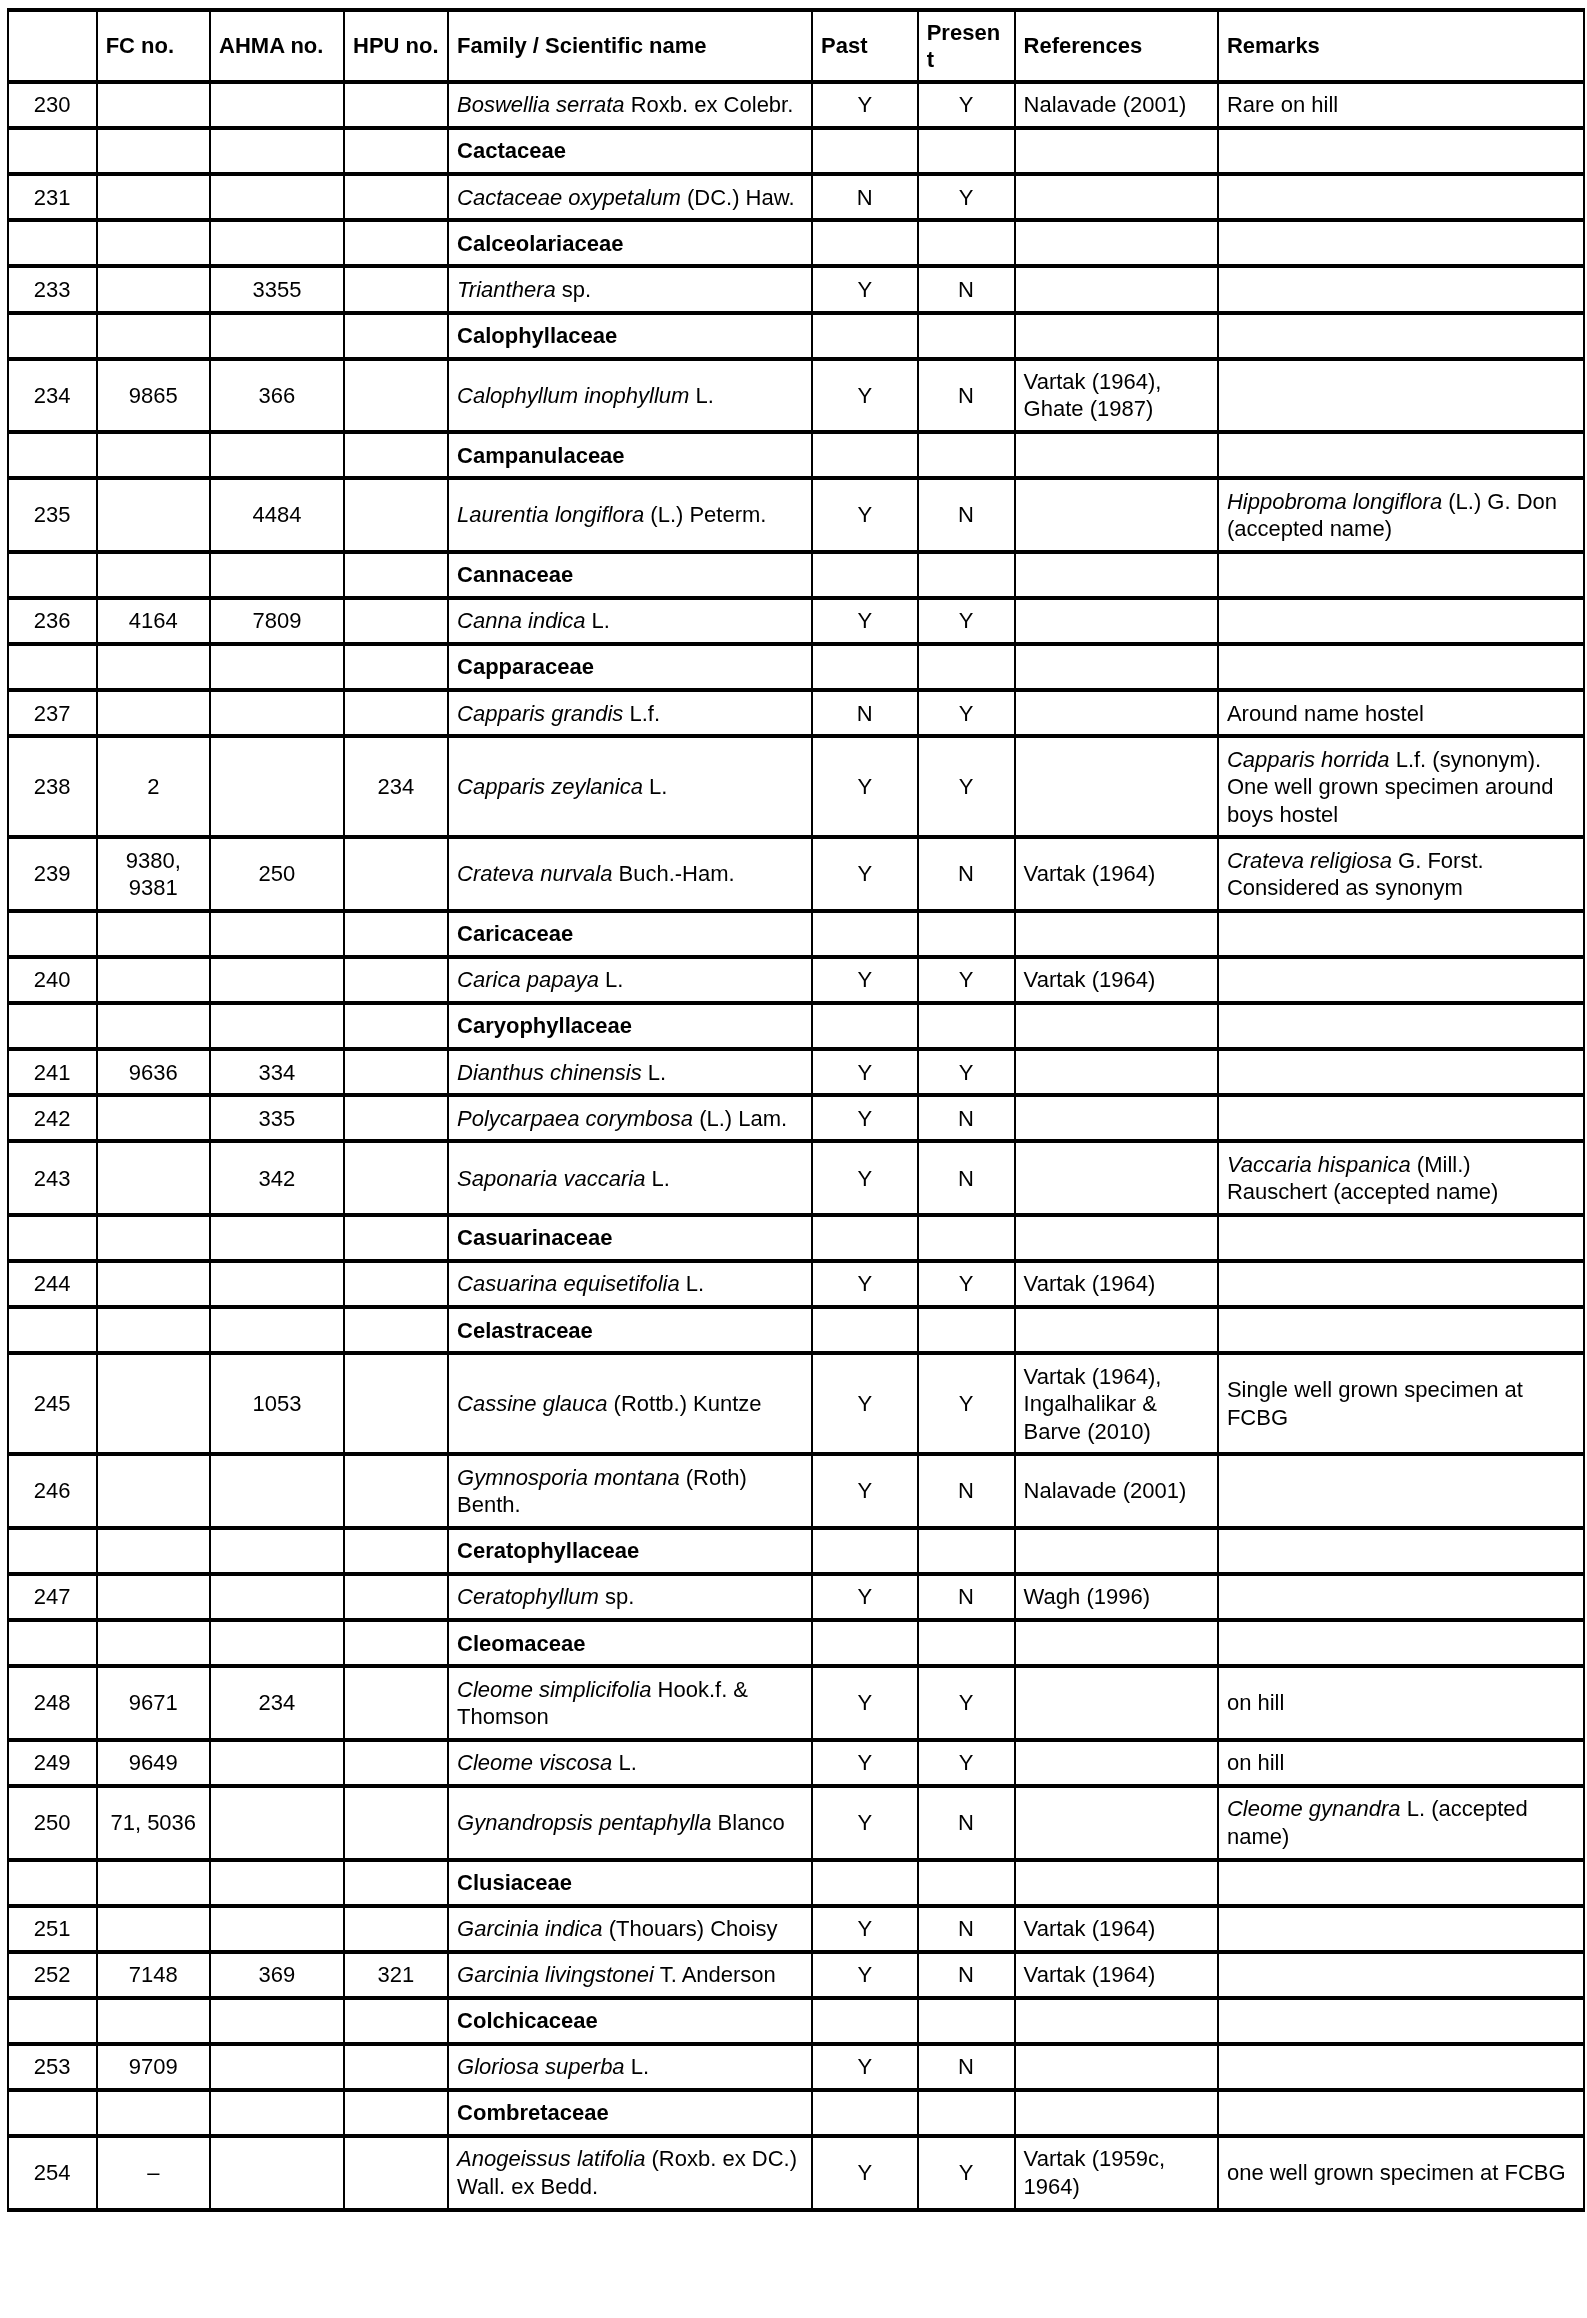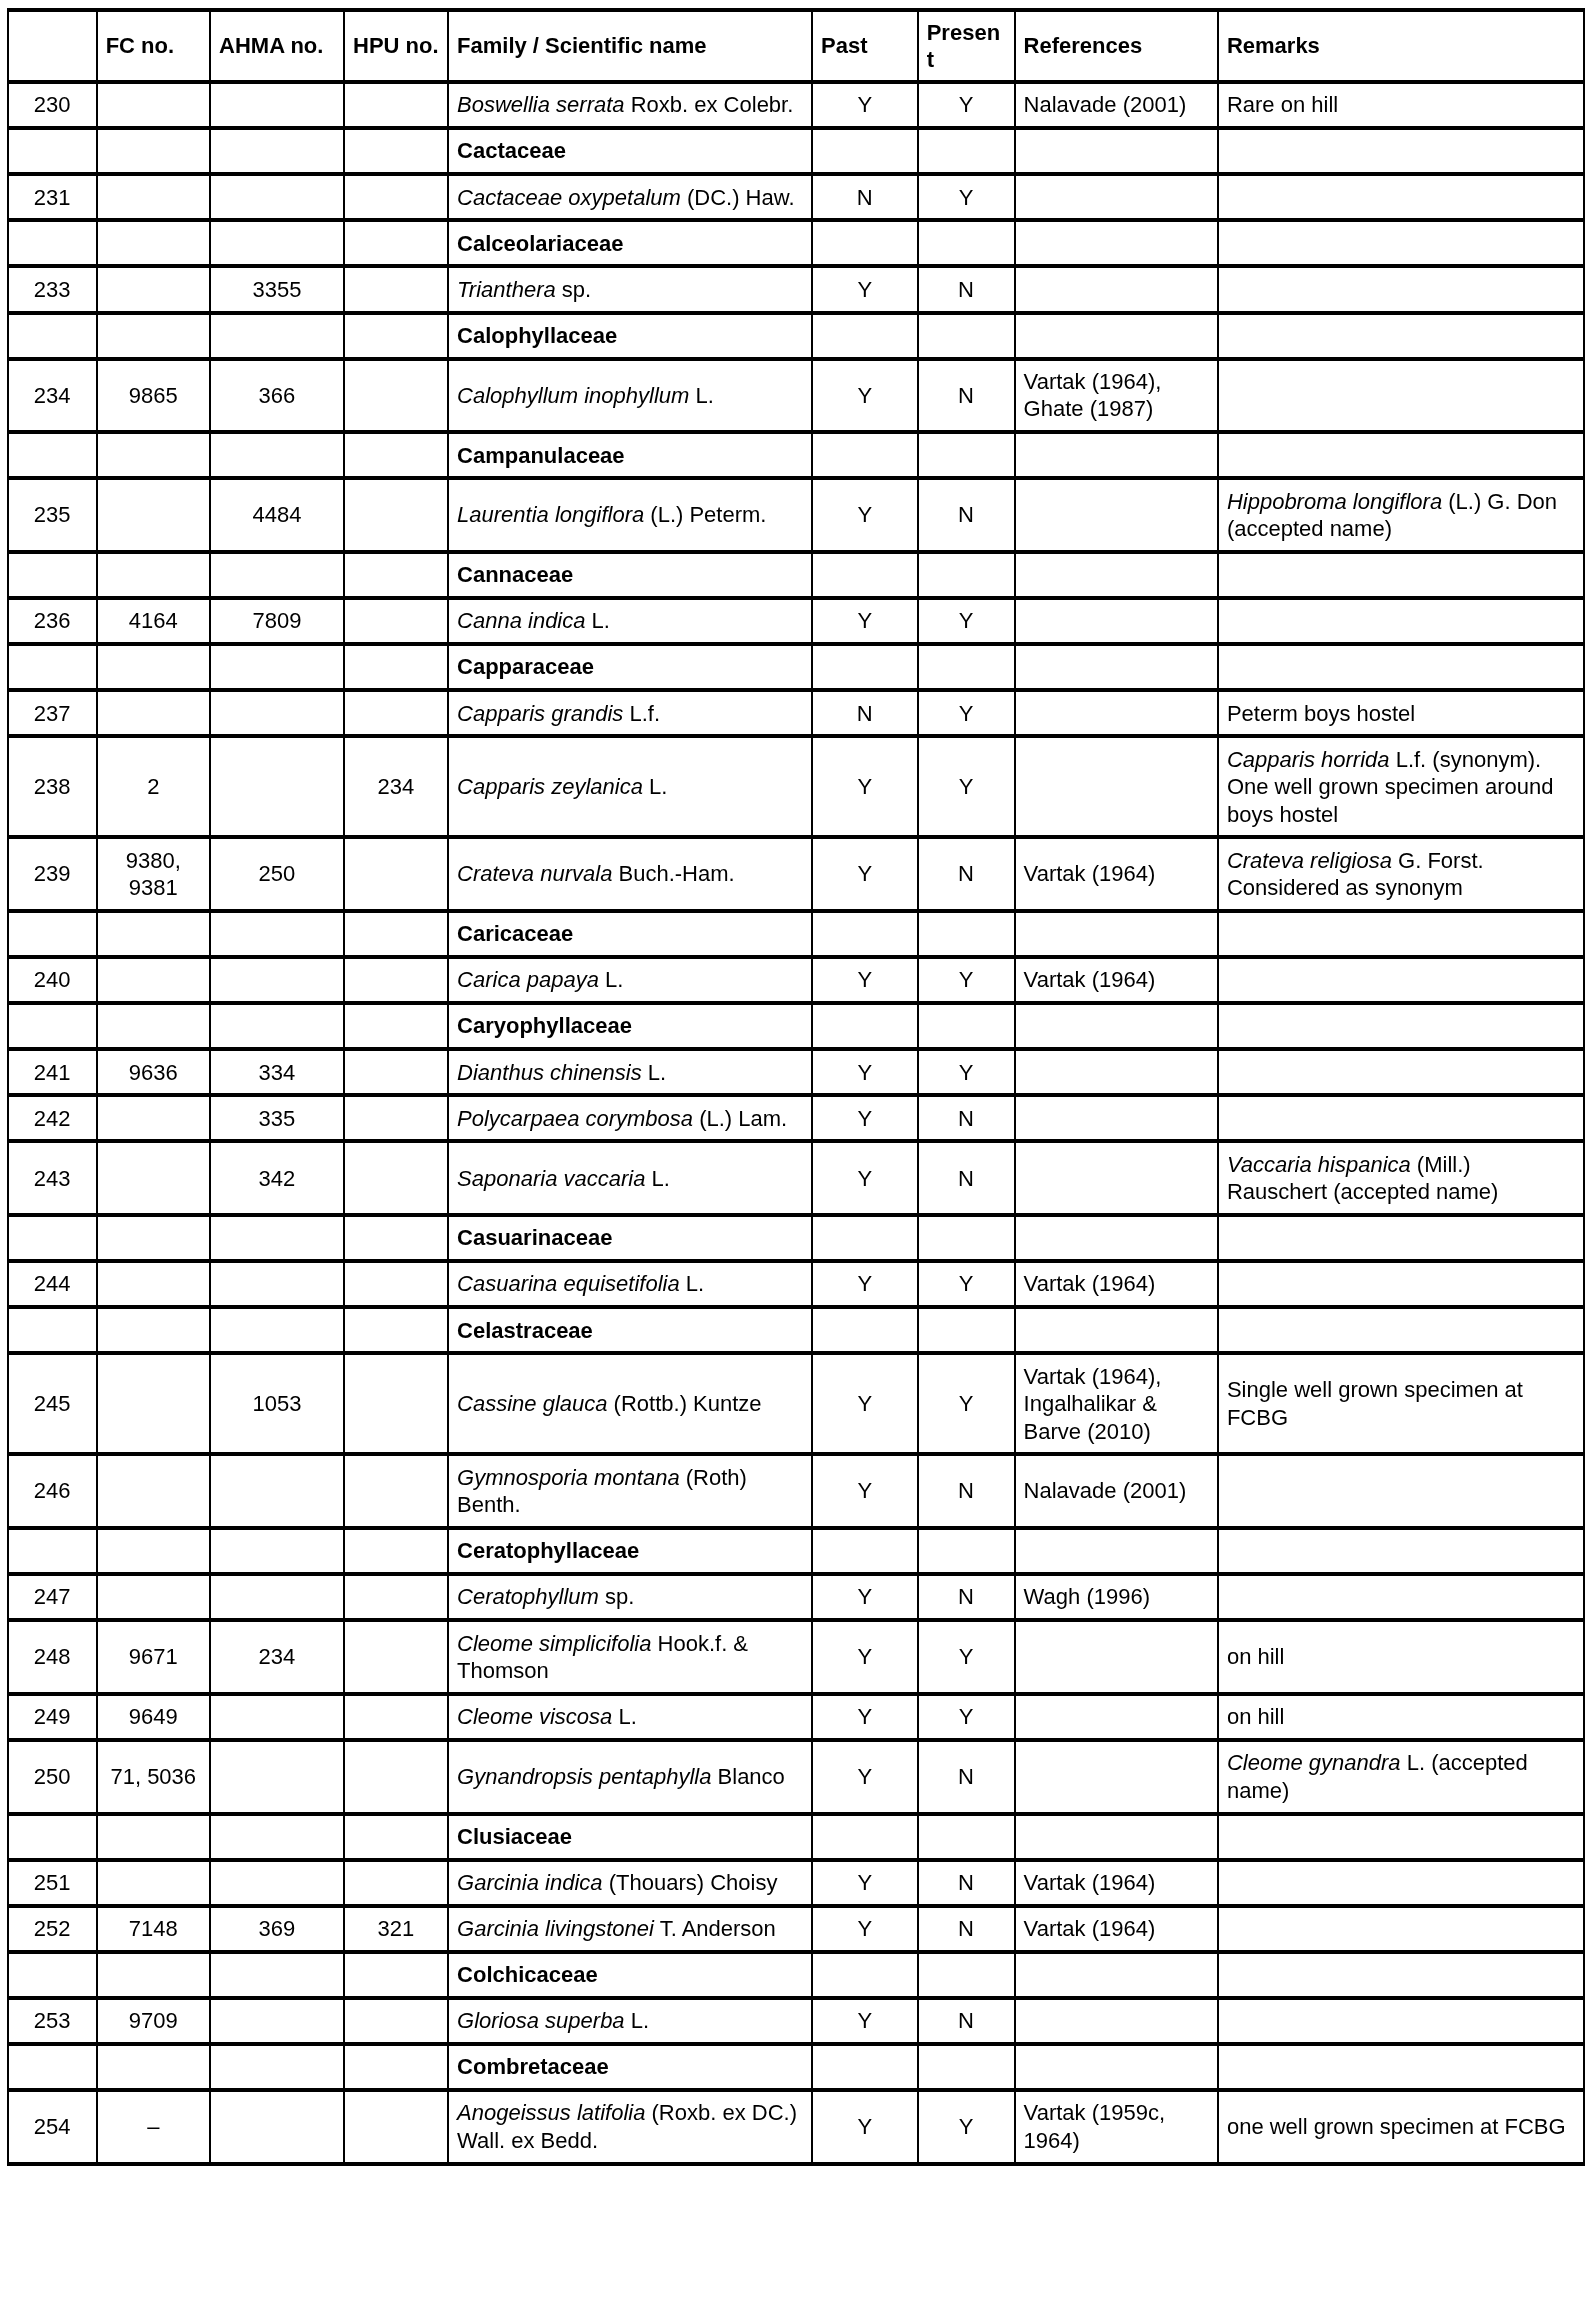--- a/index.html
+++ b/index.html
@@ -204,21 +204,21 @@
       </tr>
       <tr>
         <td class="center">237</td>
         <td class="center"></td>
         <td class="center"></td>
         <td class="center"></td>
         <td class="left"><i class="sci">Capparis grandis</i> L.f.</td>
         <td class="center">N</td>
         <td class="center">Y</td>
         <td class="left"></td>
-        <td class="left">Peterm boys hostel</td>
+        <td class="left">Around name hostel</td>
       </tr>
       <tr>
         <td class="center">238</td>
         <td class="center">2</td>
         <td class="center"></td>
         <td class="center">234</td>
         <td class="left"><i class="sci">Capparis zeylanica</i> L.</td>
         <td class="center">Y</td>
         <td class="center">Y</td>
         <td class="left"></td>
@@ -369,20 +369,31 @@
       </tr>
       <tr>
         <td class="center">247</td>
         <td class="center"></td>
         <td class="center"></td>
         <td class="center"></td>
         <td class="left"><i class="sci">Ceratophyllum</i> sp.</td>
         <td class="center">Y</td>
         <td class="center">N</td>
         <td class="left">Wagh (1996)</td>
+        <td class="left"></td>
+      </tr>
+      <tr>
+        <td class="center"></td>
+        <td class="center"></td>
+        <td class="center"></td>
+        <td class="center"></td>
+        <td class="left"><b class="family">Cleomaceae</b></td>
+        <td class="center"></td>
+        <td class="center"></td>
+        <td class="left"></td>
         <td class="left"></td>
       </tr>
       <tr>
         <td class="center">248</td>
         <td class="center">9671</td>
         <td class="center">234</td>
         <td class="center"></td>
         <td class="left"><i class="sci">Cleome simplicifolia</i> Hook.f. &amp; Thomson</td>
         <td class="center">Y</td>
         <td class="center">Y</td>

